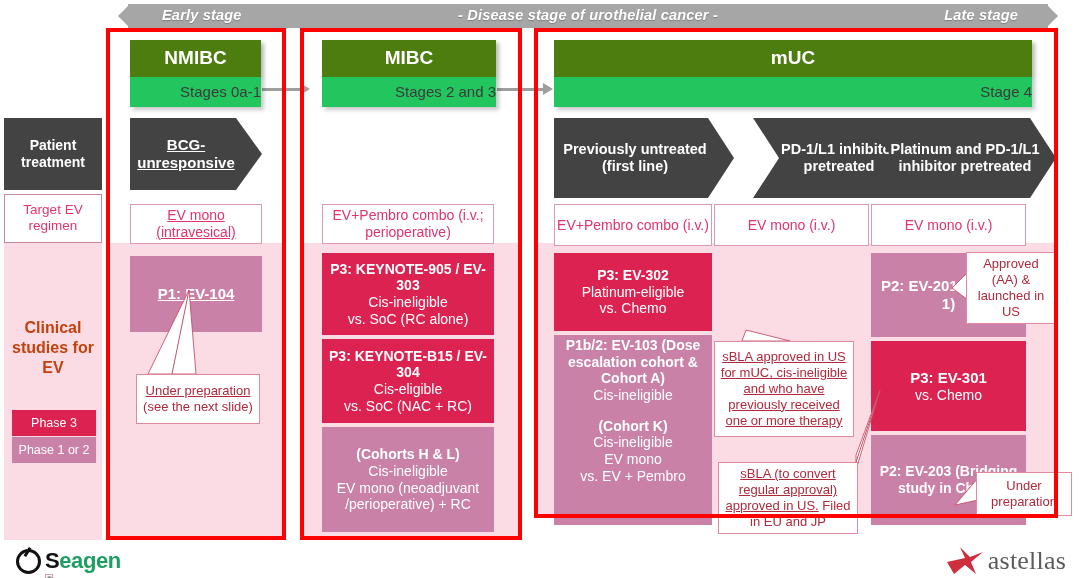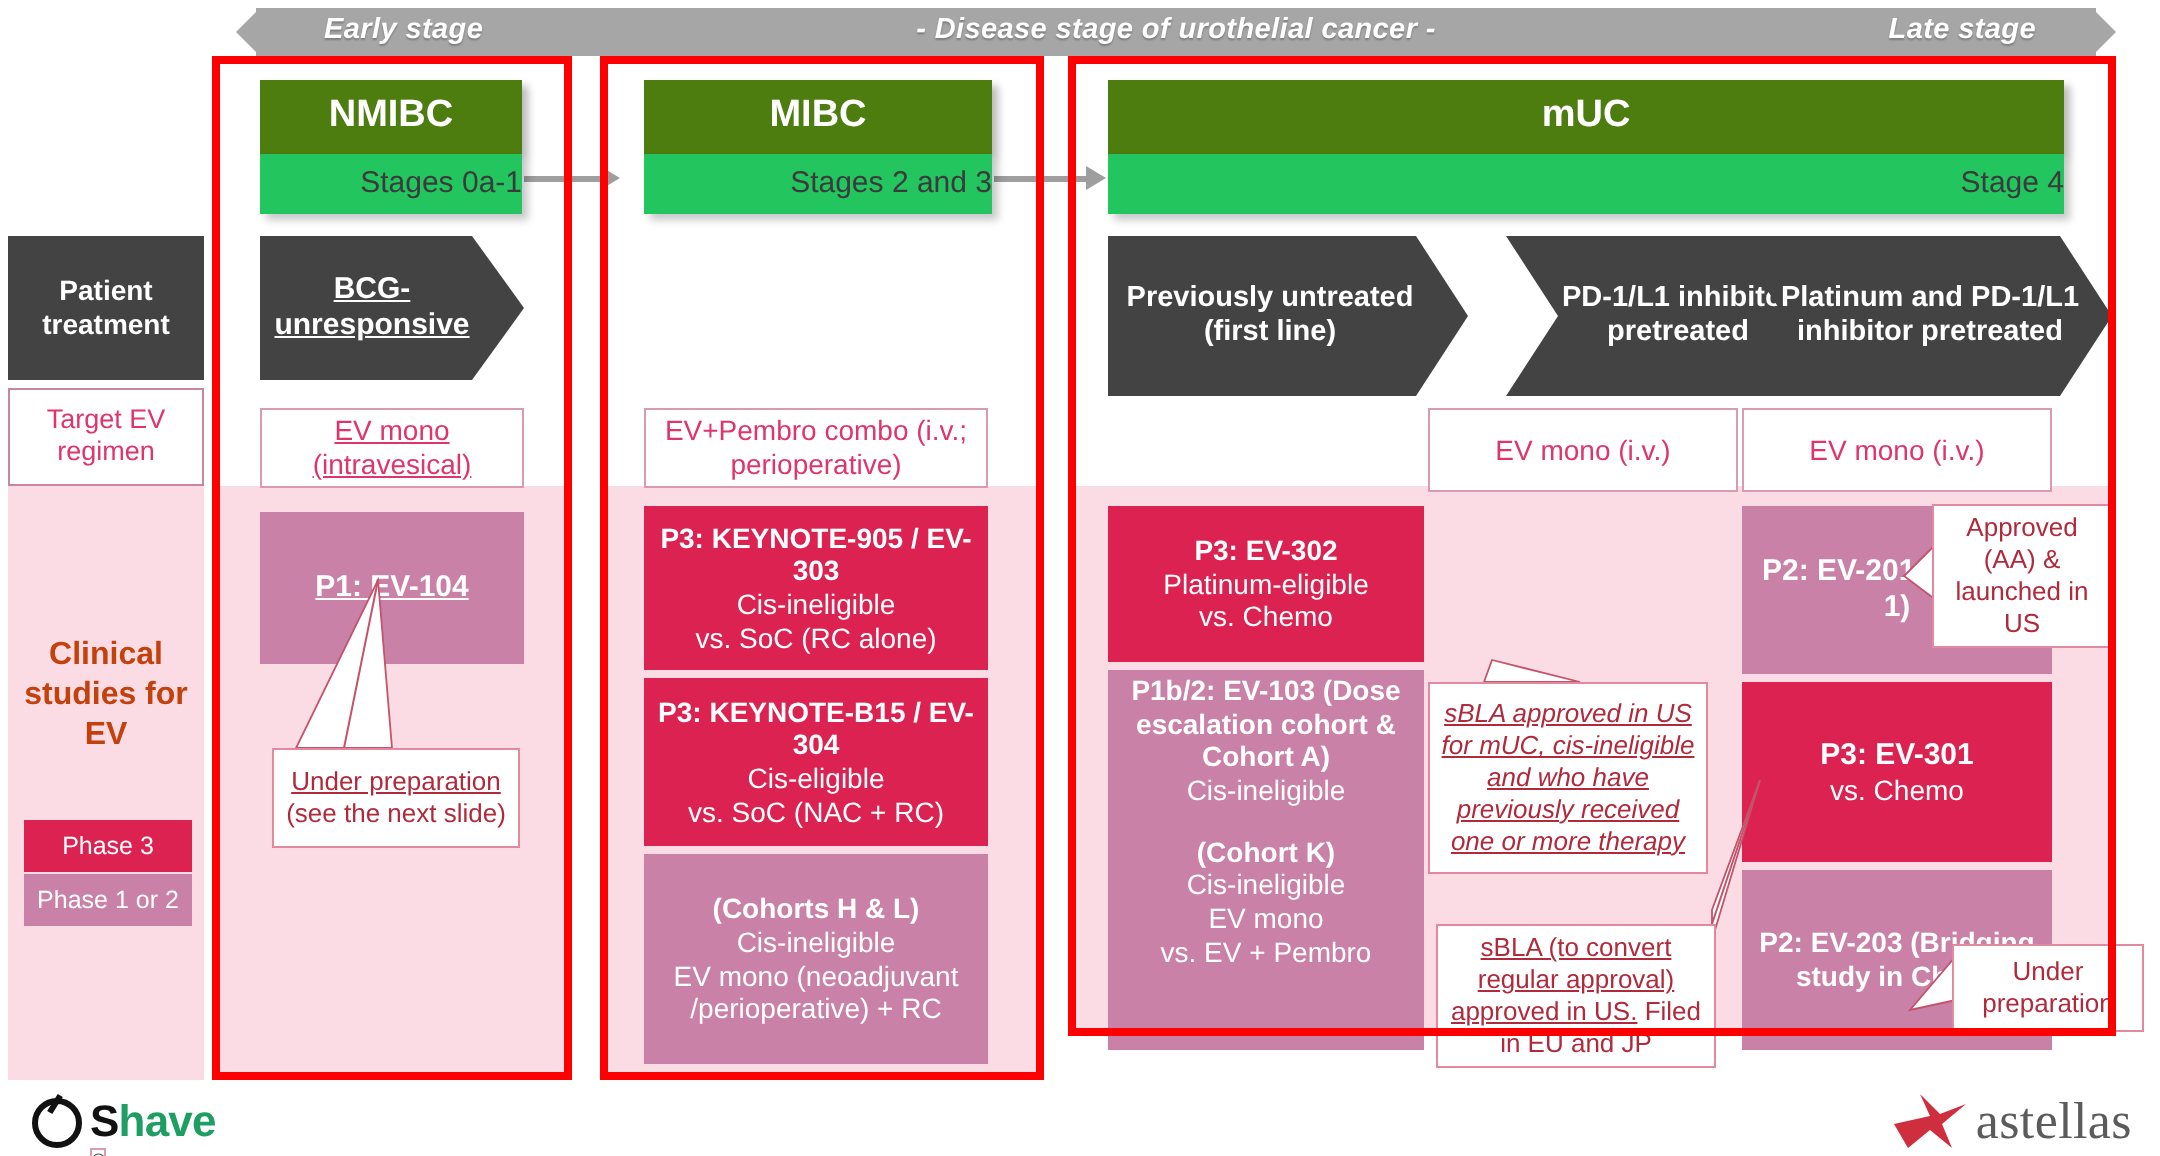--- a/index.html
+++ b/index.html
@@ -105,21 +105,21 @@
   #st-ev201c1{left:871px;top:253px;width:155px;height:84px;}
   #st-ev301{left:871px;top:341px;width:155px;height:90px;}
   #st-ev203{left:871px;top:435px;width:155px;height:90px;}
 
   
   .callout{position:absolute;border:1px solid #e2889f;background:#fff;color:#b02a3c;
       font-size:13px;line-height:1.22;text-align:center;box-sizing:border-box;
       display:flex;align-items:center;justify-content:center;padding:4px 5px;}
   .callout u{text-decoration:underline;}
   #co-prep1{left:136px;top:374px;width:124px;height:50px;}
-  #co-sbla1{left:714px;top:341px;width:140px;height:96px;font-style:italic;}
+  #co-sbla1{left:714px;top:341px;width:140px;height:96px;}
   #co-sbla2{left:718px;top:462px;width:140px;height:72px;}
   #co-approved{left:966px;top:252px;width:90px;height:72px;}
   #co-prep2{left:976px;top:472px;width:96px;height:44px;}
 
   
   .leader{position:absolute;overflow:visible;pointer-events:none;}
 
   
   #logo-seagen{position:absolute;left:16px;top:548px;display:flex;align-items:center;gap:4px;}
   #logo-seagen .mark{width:19px;height:19px;border:3.4px solid #111;border-radius:50%;position:relative;}
@@ -192,20 +192,23 @@
   <div class="chev pt-notch" id="chev-plat">
     <span>Platinum and PD-1/L1 inhibitor pretreated</span>
   </div>
 
   <div class="reg" id="reg-bcg">
       <span style="text-decoration:underline">EV mono (intravesical)</span>
     </div>
   <div class="reg" id="reg-rc">
       <span>EV+Pembro combo (i.v.; perioperative)</span>
     </div>
+  <div class="reg" id="reg-prev">
+      <span>EV+Pembro combo (i.v.)</span>
+    </div>
   <div class="reg" id="reg-pd1">
       <span>EV mono (i.v.)</span>
     </div>
   <div class="reg" id="reg-plat">
       <span>EV mono (i.v.)</span>
     </div>
 
   <div class="study p12" id="st-ev104">
     <b style="text-decoration:underline;font-size:15px">P1: EV-104</b>
   </div>
@@ -307,21 +310,21 @@
   <div class="callout" id="co-prep2">
     <span>Under preparation</span>
   </div>
 
   <div class="frame" id="frame-nmibc"></div>
   <div class="frame" id="frame-mibc"></div>
   <div class="frame" id="frame-muc"></div>
 
   <div id="logo-seagen">
     <div class="mark"></div>
-    <div class="word"><span class="s">S</span><span>have</span><span class="reg">®</span></div>
+    <div class="word"><span class="s">S</span><span>eagen</span><span class="reg">®</span></div>
   </div>
 
   <div id="logo-astellas">
     <svg width="40" height="30" viewBox="0 0 40 30">
       <path d="M2 16 L20 12 L15 1 L25 11 L38 6 L26 16 L31 28 L20 19 L9 28 Z" fill="#cf2e3f"></path>
     </svg>
     <div class="word">astellas</div>
   </div>
 
 </div>

